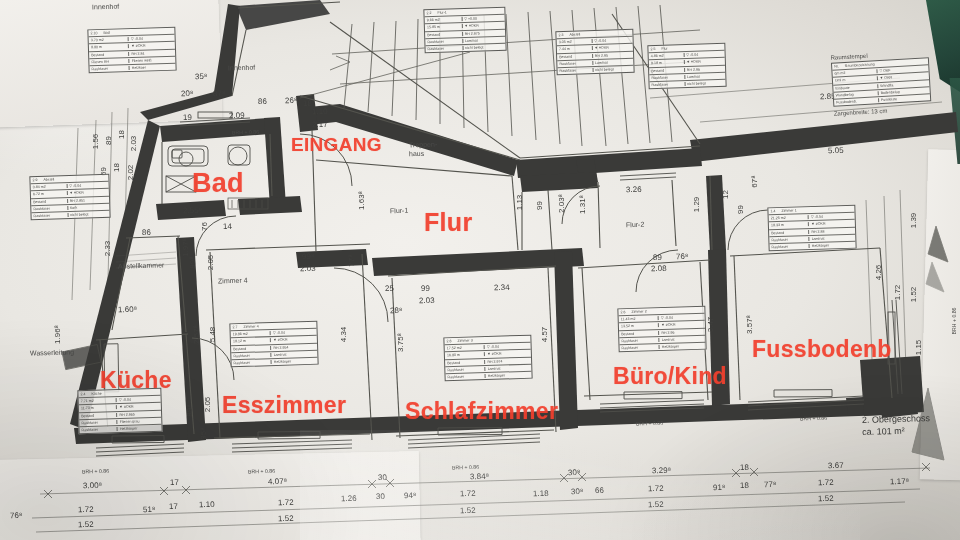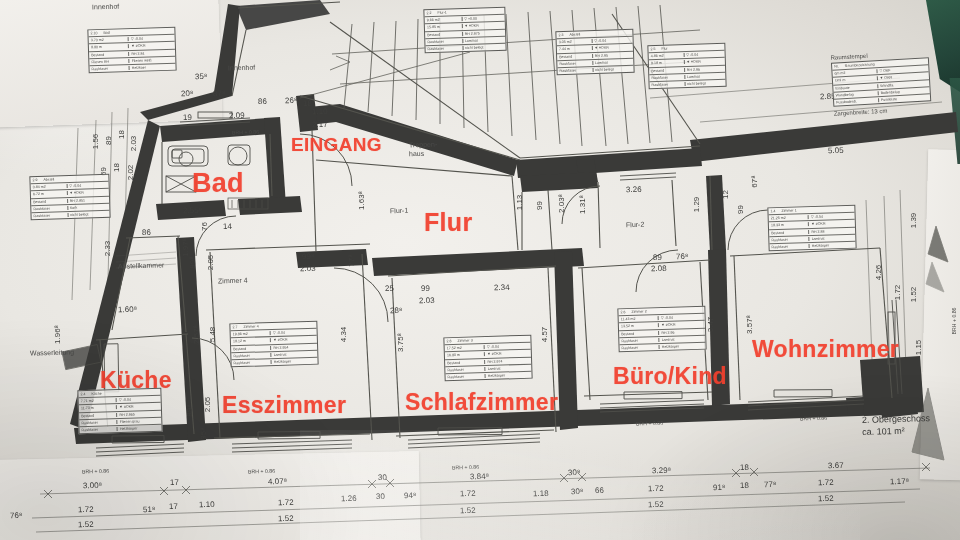--- a/index.html
+++ b/index.html
@@ -491,23 +491,23 @@
       <div class="ptext dim" style="left: 460px; top: 506px; transform: rotate(-1.6deg);">1.52</div>
       <div class="ptext dim" style="left: 648px; top: 500px; transform: rotate(-1.6deg);">1.52</div>
       <div class="ptext dim" style="left: 818px; top: 494px; transform: rotate(-1.6deg);">1.52</div>
     </div>
   <div id="red-layer">
       <div class="redlabel" style="left: 291px; top: 134px; font-size: 19px;">EINGANG</div>
       <div class="redlabel" style="left: 192px; top: 168px; font-size: 27px;">Bad</div>
       <div class="redlabel" style="left: 424px; top: 208px; font-size: 25px;">Flur</div>
       <div class="redlabel" style="left: 100px; top: 367px; font-size: 23px;">Küche</div>
       <div class="redlabel" style="left: 222px; top: 392px; font-size: 23px;">Esszimmer</div>
-      <div class="redlabel" style="left: 405px; top: 389px; font-size: 23px;">Schlafzimmer</div>
+      <div class="redlabel" style="left: 405px; top: 398px; font-size: 23px;">Schlafzimmer</div>
       <div class="redlabel" style="left: 613px; top: 363px; font-size: 23px;">Büro/Kind</div>
-      <div class="redlabel" style="left: 752px; top: 336px; font-size: 23px;">Wohnzimmer</div>
+      <div class="redlabel" style="left: 752px; top: 336px; font-size: 23px;">Fussbodenb</div>
     </div>
   <div id="stamp-layer">
       <div class="stamp" style="left: 88px; top: 28px; width: 86px; transform: rotate(-1.8deg);">
         <div class="r hdr">
           <div class="c1"><span>2.10</span>Bad</div>
         </div>
         <div class="r">
           <div class="c1"><span>3.70 m2</span></div>
           <div class="c2">▽ -0.04</div>
         </div>

